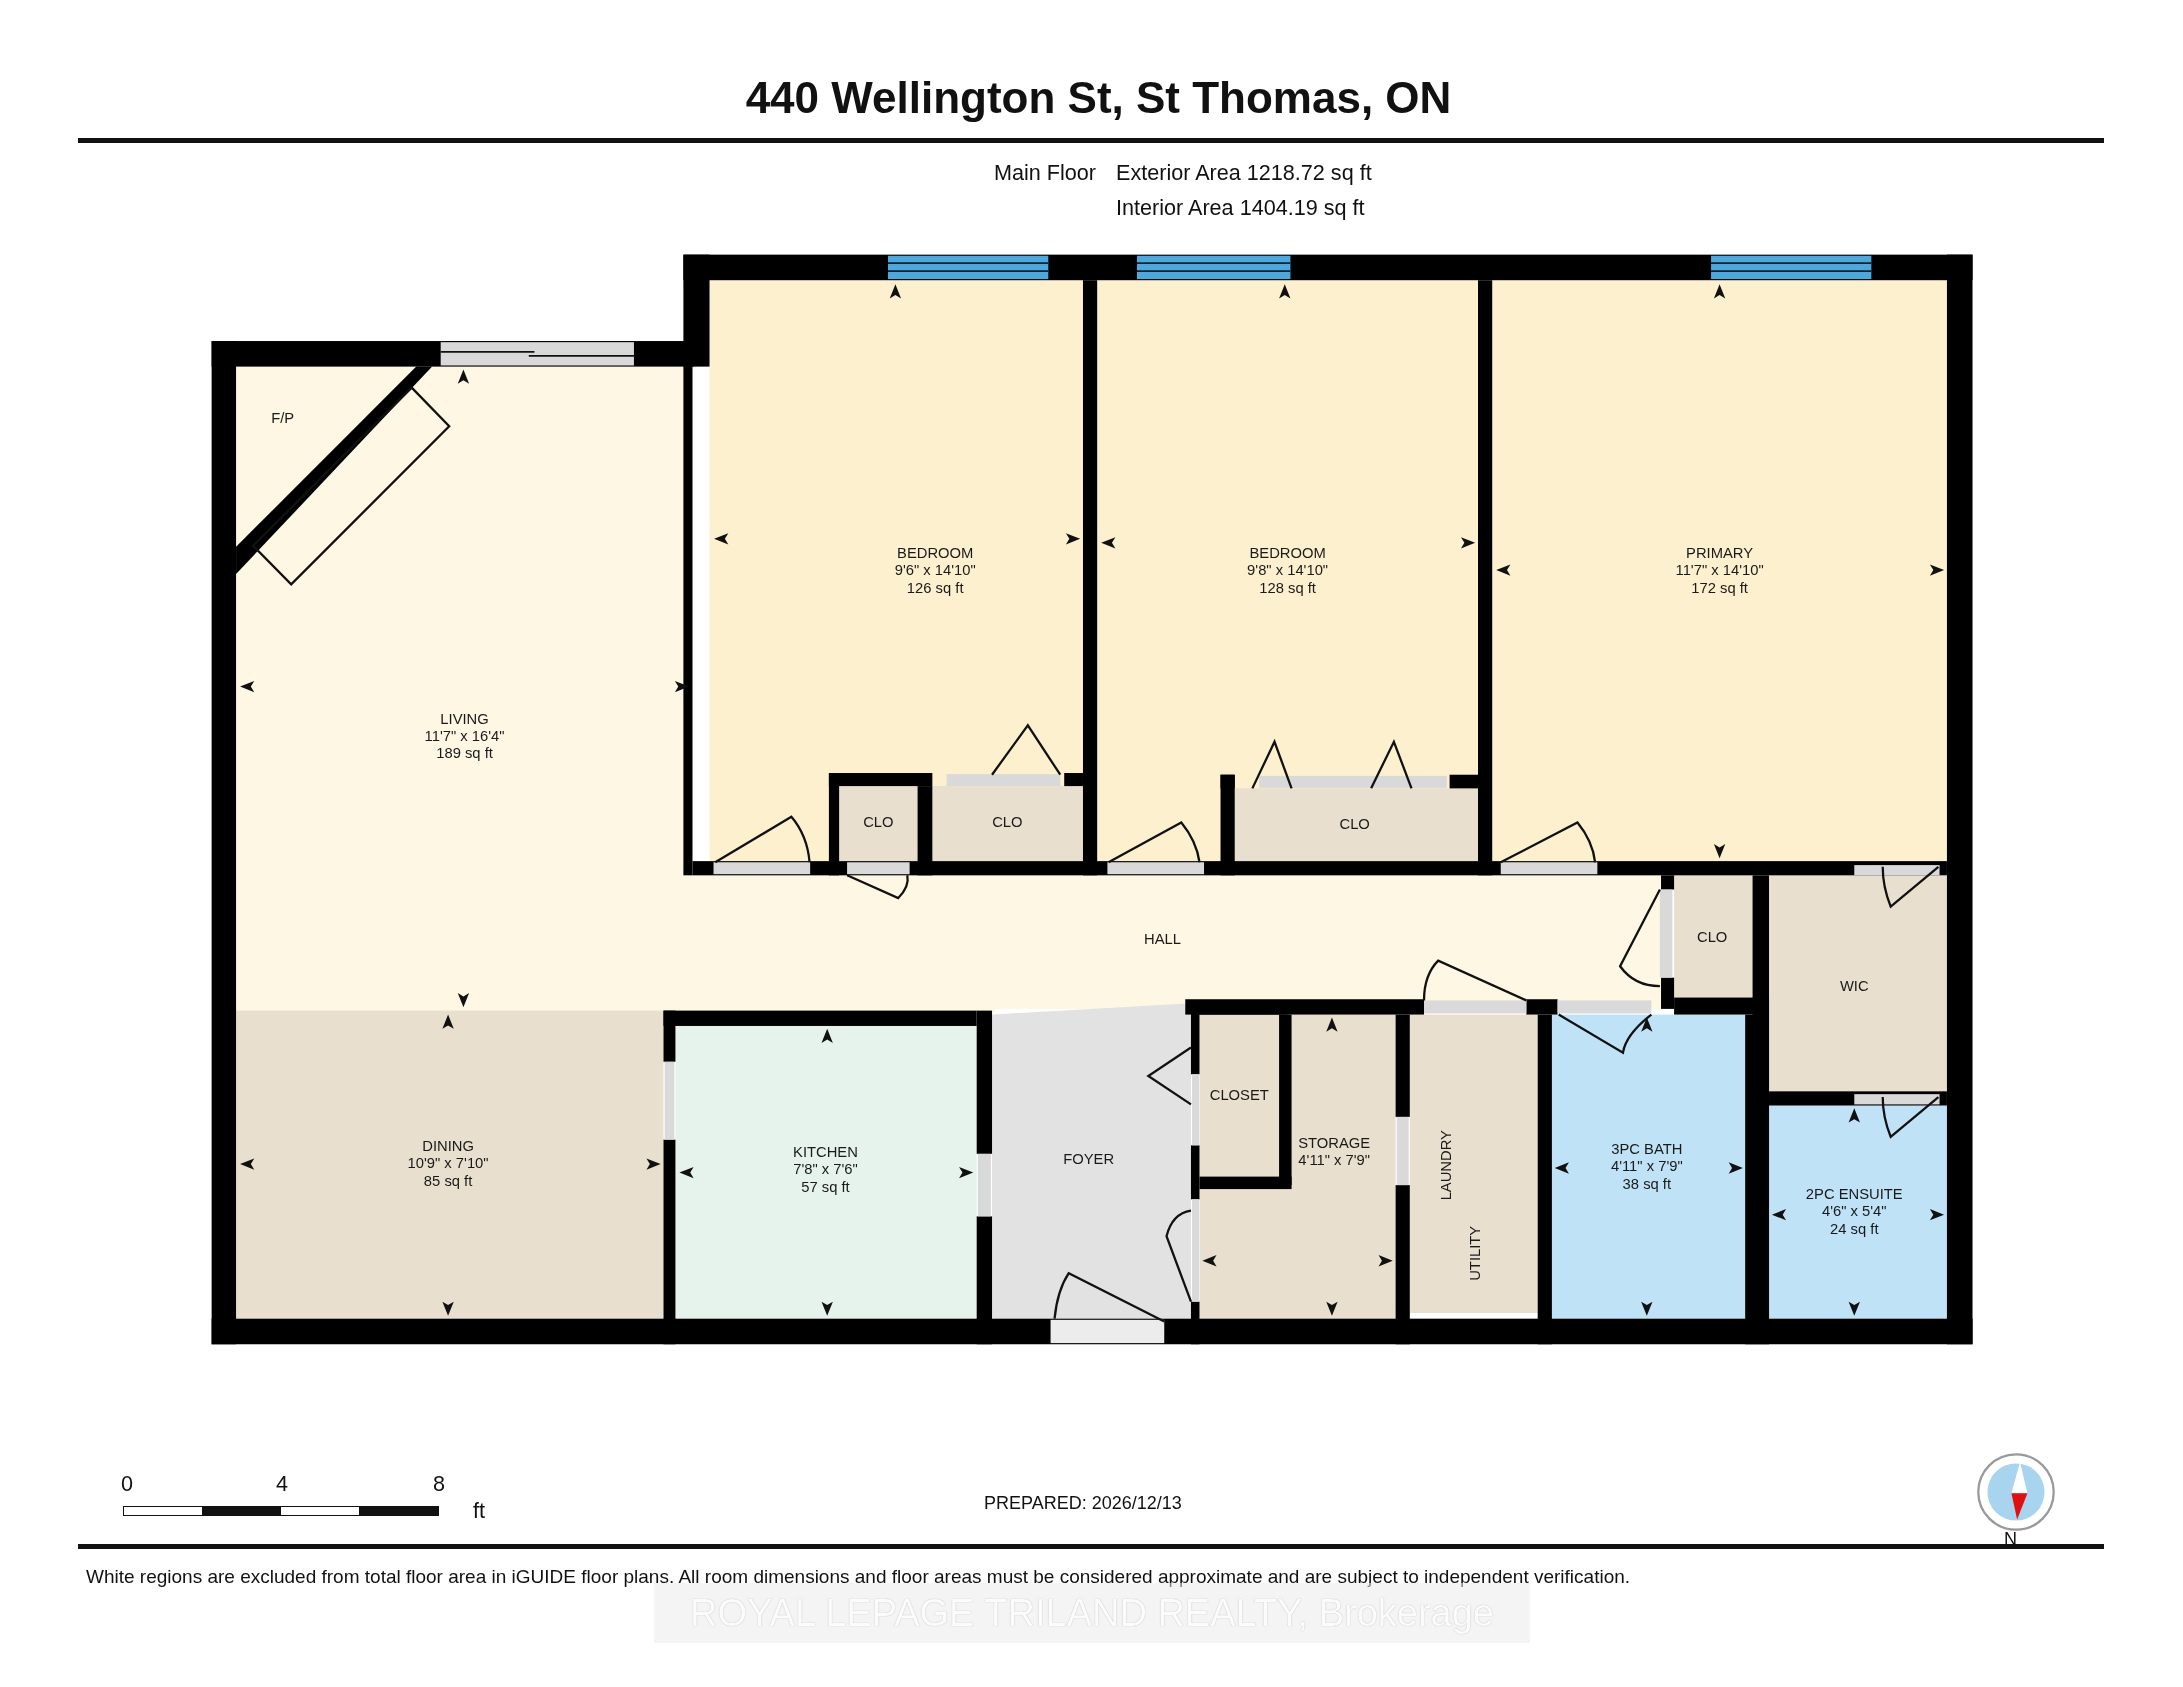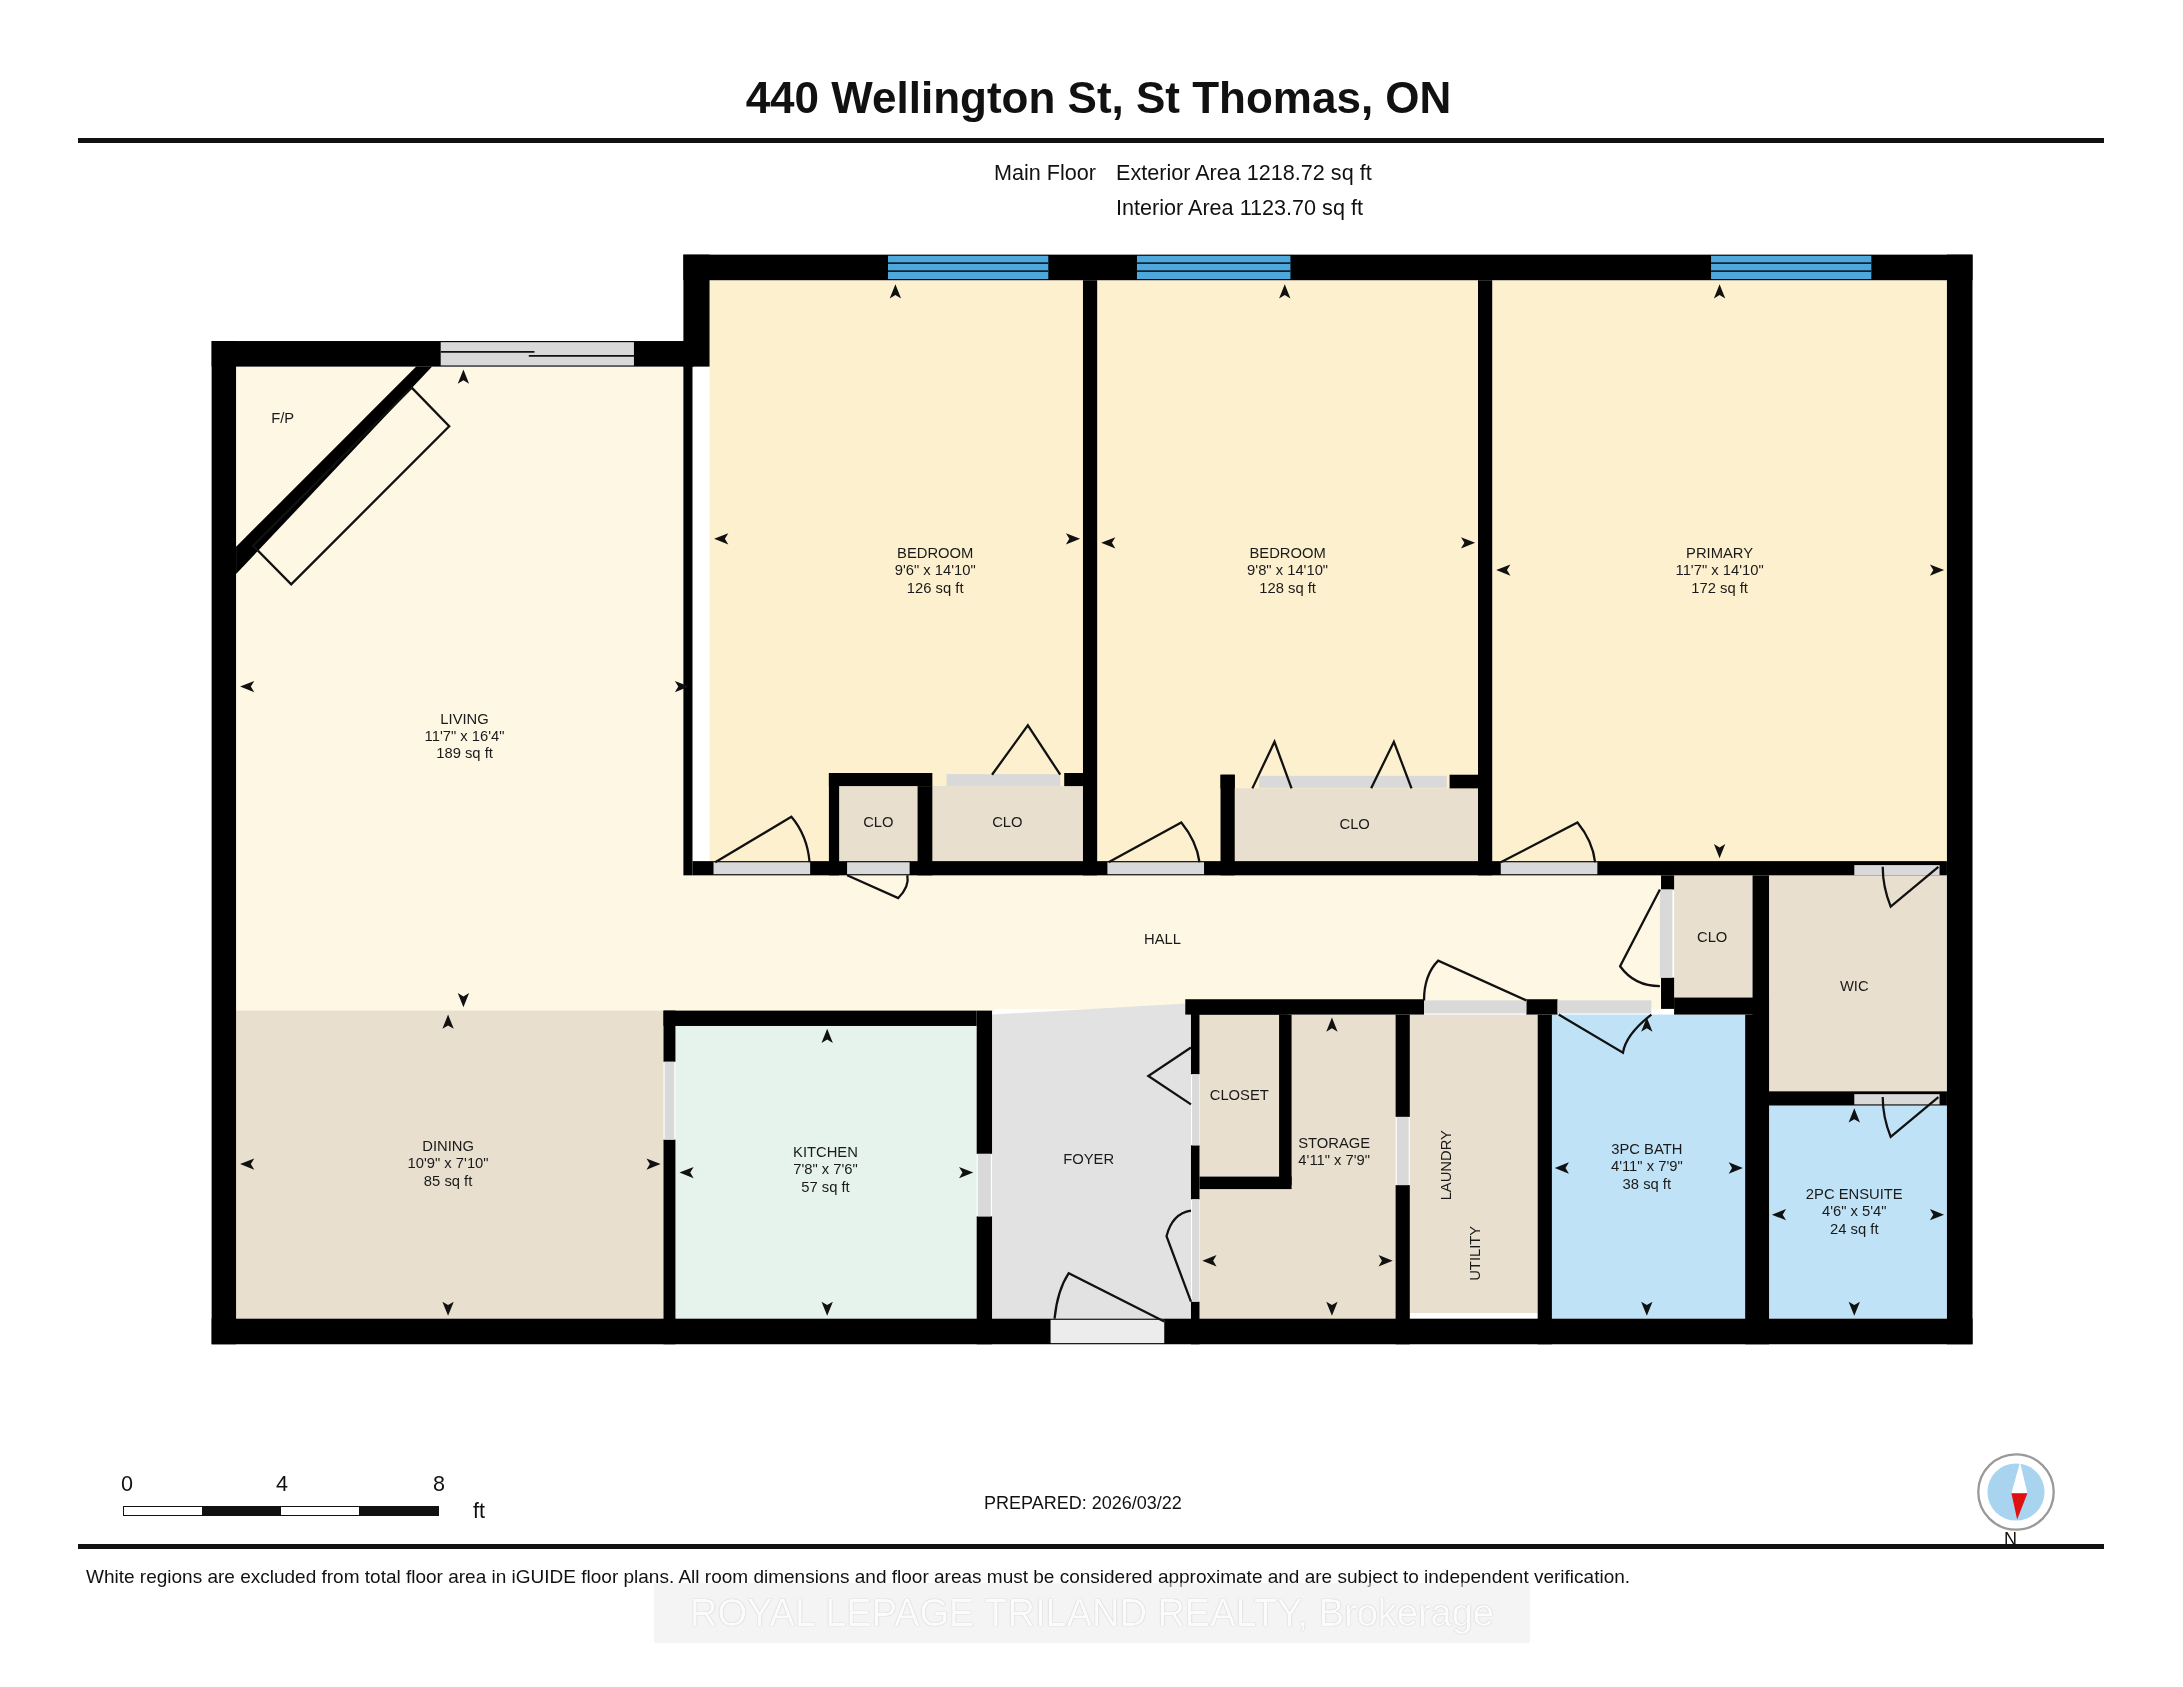--- a/index.html
+++ b/index.html
@@ -26,21 +26,21 @@
 </style>
 </head>
 <body>
 
 <div class="title">440 Wellington St, St Thomas, ON</div>
 <div class="rule top"></div>
 
 <div class="areas">
   <span class="floor">Main Floor</span>
   <span class="ext">Exterior Area 1218.72 sq ft</span>
-  <span class="int">Interior Area 1123.70 sq ft</span>
+  <span class="int">Interior Area 1404.19 sq ft</span>
 </div>
 
 <svg class="plan" width="2183" height="1687" viewBox="0 0 3840 2968" xmlns="http://www.w3.org/2000/svg">
   <defs>
     <marker id="arr" viewBox="0 0 10 10" refX="5" refY="5" markerWidth="6" markerHeight="6" orient="auto">
         <path d="M0,0 L10,5 L0,10 L3,5 Z" fill="#111"></path>
       </marker>
   </defs>
 
   <g>
@@ -285,21 +285,21 @@
   <span class="tick" style="left:0px;">0</span>
   <span class="tick" style="left:155px;">4</span>
   <span class="tick" style="left:312px;">8</span>
   <div class="bar" style="left:2.3px; width:80px; background:#fff;"></div>
   <div class="bar" style="left:81px; width:80px; background:#111;"></div>
   <div class="bar" style="left:159px; width:80px; background:#fff;"></div>
   <div class="bar" style="left:238px; width:80px; background:#111;"></div>
   <span class="unit">ft</span>
 </div>
 
-<div class="prepared">PREPARED: 2026/03/22</div>
+<div class="prepared">PREPARED: 2026/12/13</div>
 
 <svg class="compass" viewBox="0 0 140 140" xmlns="http://www.w3.org/2000/svg">
   <circle cx="70" cy="70" r="66" fill="#fff" stroke="#999" stroke-width="4"></circle>
   <circle cx="70" cy="70" r="50" fill="#a9d4f0"></circle>
   <polygon points="77,18 90,72 62,72" fill="#ffffff"></polygon>
   <polygon points="62,72 90,72 72,118" fill="#e01010"></polygon>
 </svg>
 <div class="compass-n">N</div>
 
 <div class="rule bottom"></div>

